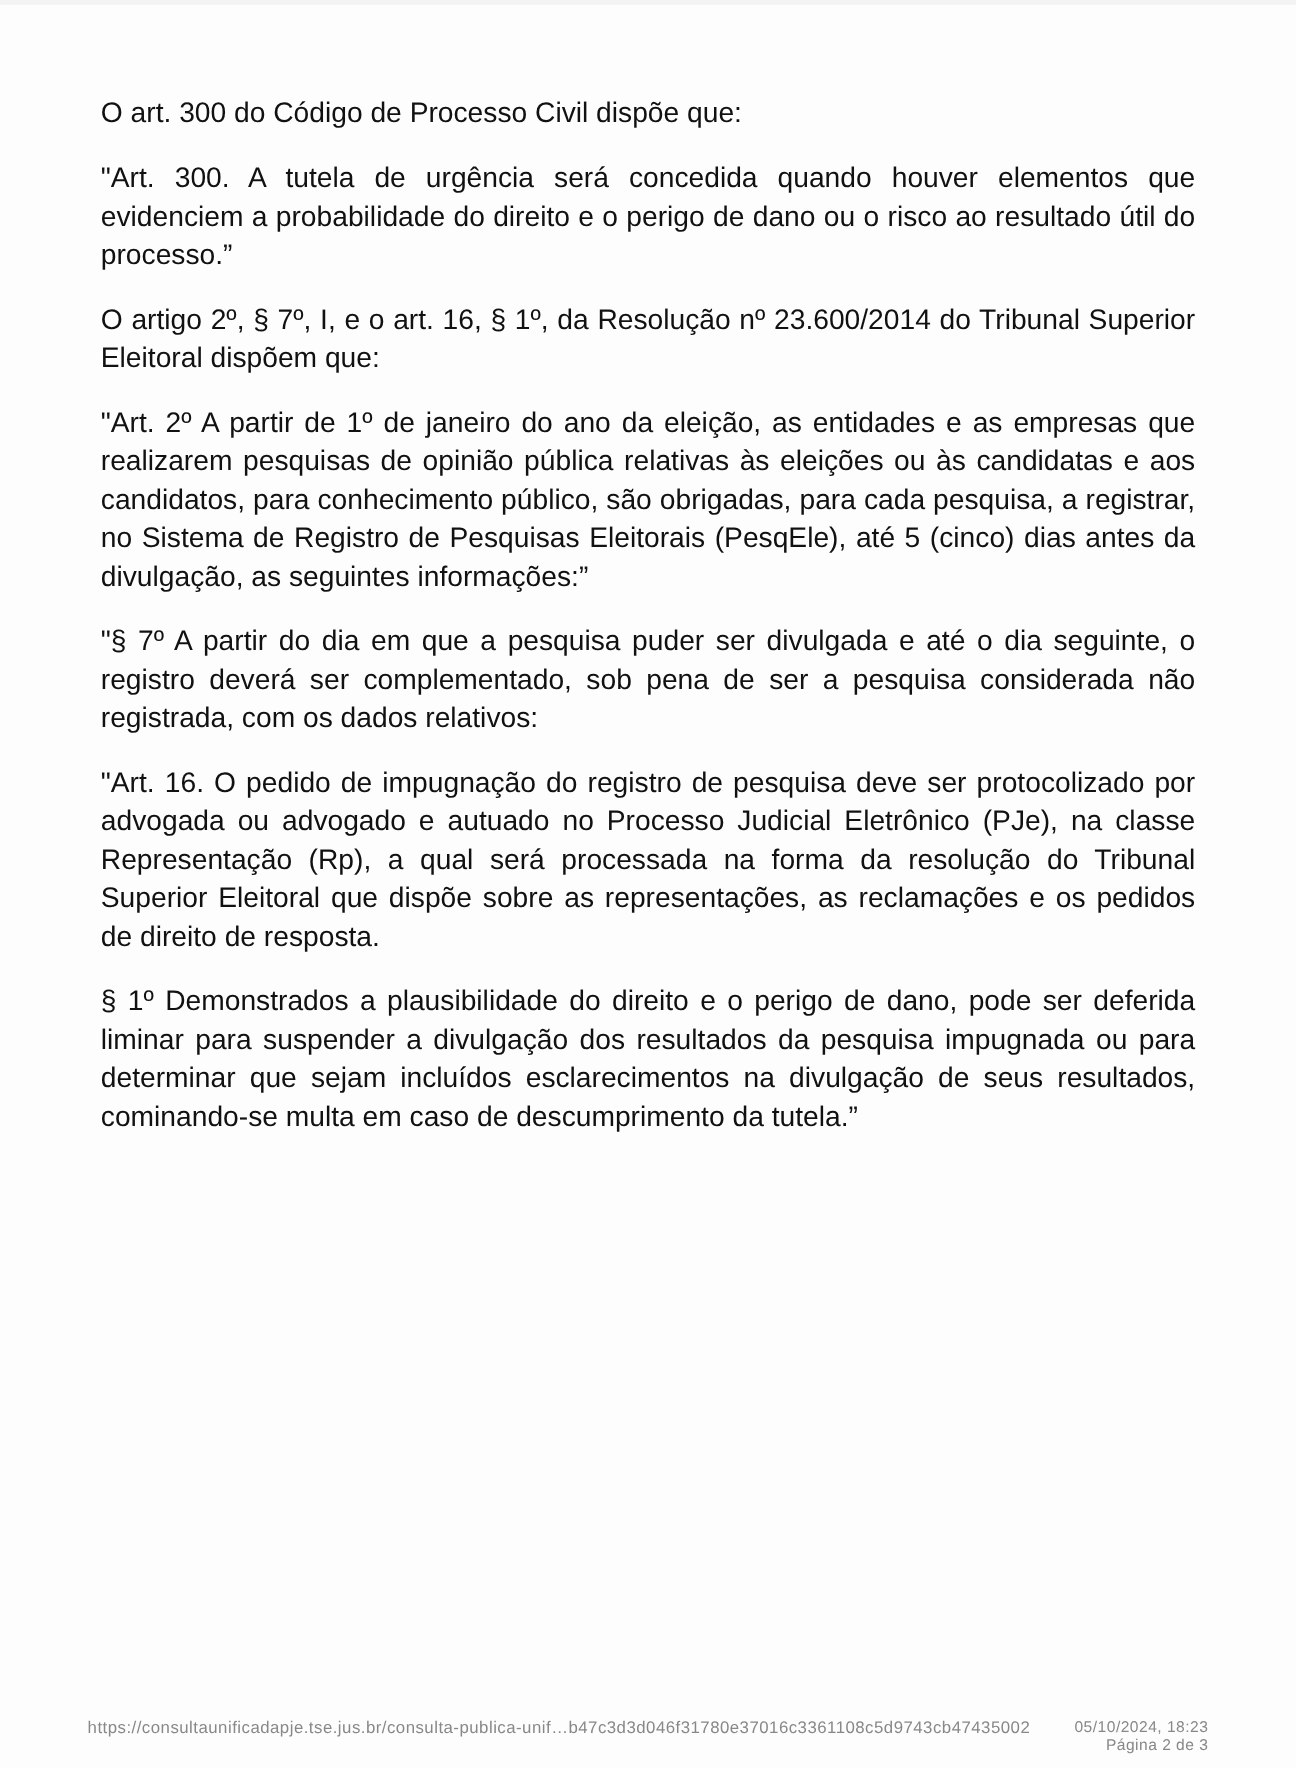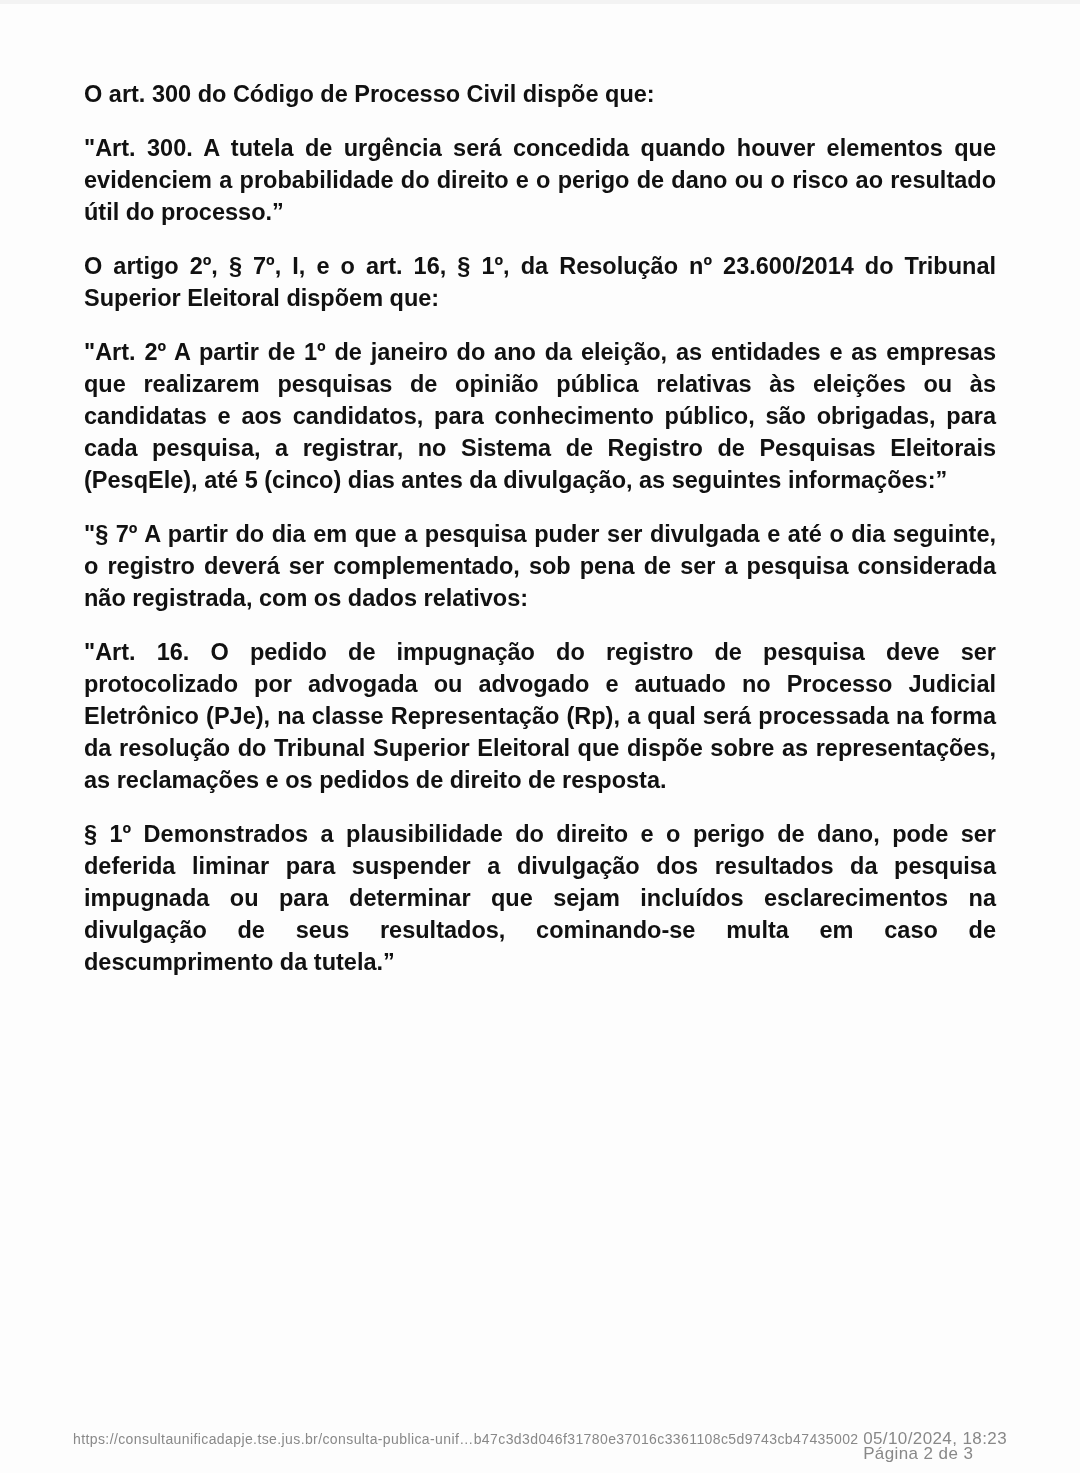--- a/index.html
+++ b/index.html
@@ -27,36 +27,36 @@
       left: 84px;
       top: 78px;
       width: 912px;
     }
     .para {
       font-size: 23.5px;
       line-height: 32px;
       text-align: justify;
       margin: 0 0 22px 0;
       letter-spacing: 0;
-      font-weight: bold;
     }
     .footer-url {
       position: absolute;
       left: 73px;
       top: 1431px;
       font-size: 14px;
       color: #888888;
       letter-spacing: 0.4px;
       font-family: "Liberation Sans", sans-serif;
     }
     .footer-right {
       position: absolute;
       right: 73px;
       top: 1431px;
-      font-size: 17px;
+      text-align: right;
+      font-size: 13px;
       color: #888888;
       line-height: 15px;
       letter-spacing: 0.4px;
       font-family: "Liberation Sans", sans-serif;
     }
   </style>
 </head>
 <body>
 
 <div class="top-strip"></div>

